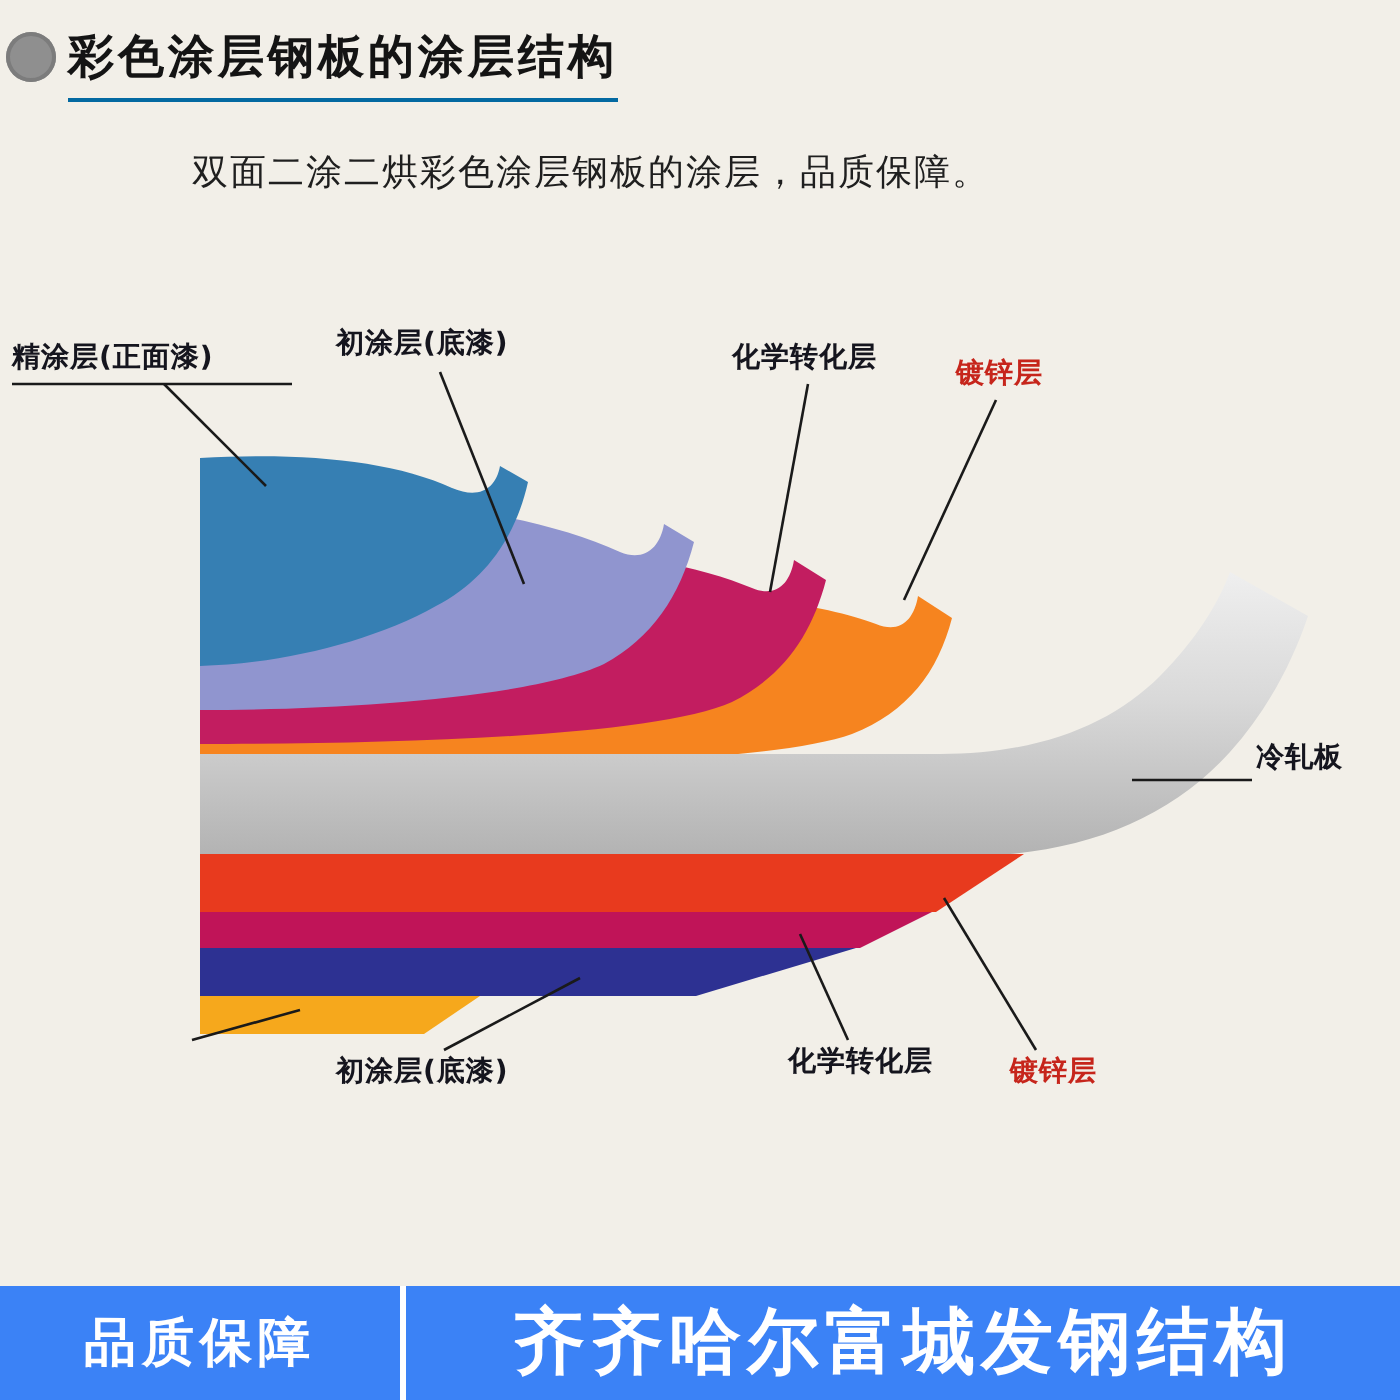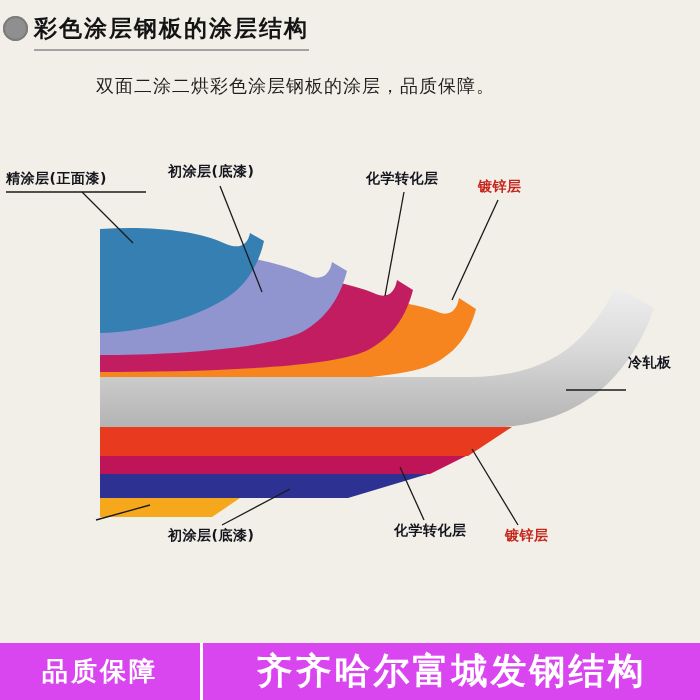--- a/index.html
+++ b/index.html
@@ -20,21 +20,21 @@
     background: #8f8f8f;
     box-shadow: inset 0 0 0 2px #7c7c7c;
   }
   .page-title {
     position: absolute;
     left: 34px; top: 13px;
     font-size: 23px;
     font-weight: bold;
     color: #141414;
     letter-spacing: 2px;
-    border-bottom: 2px solid #a3a3a3;
+    border-bottom: 2px solid #0369a1;
     padding-bottom: 5px;
     display: inline-block;
   }
   .subtitle {
     position: absolute;
     left: 96px; top: 74px;
     font-size: 18px;
     color: #1f1f1f;
     letter-spacing: 1px;
   }
@@ -123,24 +123,24 @@
       <line x1="222" y1="525" x2="290" y2="489"></line>
       <line x1="424" y1="520" x2="400" y2="467"></line>
       <line x1="518" y1="525" x2="472" y2="449"></line>
     </g>
   </svg>
 
   <div class="layer-label" style="left: 6px; top: 170px; color: rgb(21, 21, 30);">精涂层(正面漆)</div>
   <div class="layer-label" style="left: 168px; top: 163px; color: rgb(21, 21, 30);">初涂层(底漆)</div>
   <div class="layer-label" style="left: 366px; top: 170px; color: rgb(21, 21, 30);">化学转化层</div>
   <div class="layer-label" style="left: 478px; top: 178px; color: rgb(198, 37, 27);">镀锌层</div>
-  <div class="layer-label" style="left: 628px; top: 354px; color: rgb(21, 21, 30);">冷轧板</div>
+  <div class="layer-label" style="left: 628px; top: 370px; color: rgb(21, 21, 30);">冷轧板</div>
   <div class="layer-label" style="left: 168px; top: 527px; color: rgb(21, 21, 30);">初涂层(底漆)</div>
   <div class="layer-label" style="left: 394px; top: 522px; color: rgb(21, 21, 30);">化学转化层</div>
   <div class="layer-label" style="left: 505px; top: 527px; color: rgb(198, 37, 27);">镀锌层</div>
 
-  <div class="footer" style="background-color: #d946ef;">
+  <div class="footer" style="background-color: #3b82f6;">
     <div class="footer-left">品质保障</div>
     <div class="footer-divider"></div>
     <div class="footer-right">齐齐哈尔富城发钢结构</div>
   </div>
 
 </div>
 
 </body></html>

